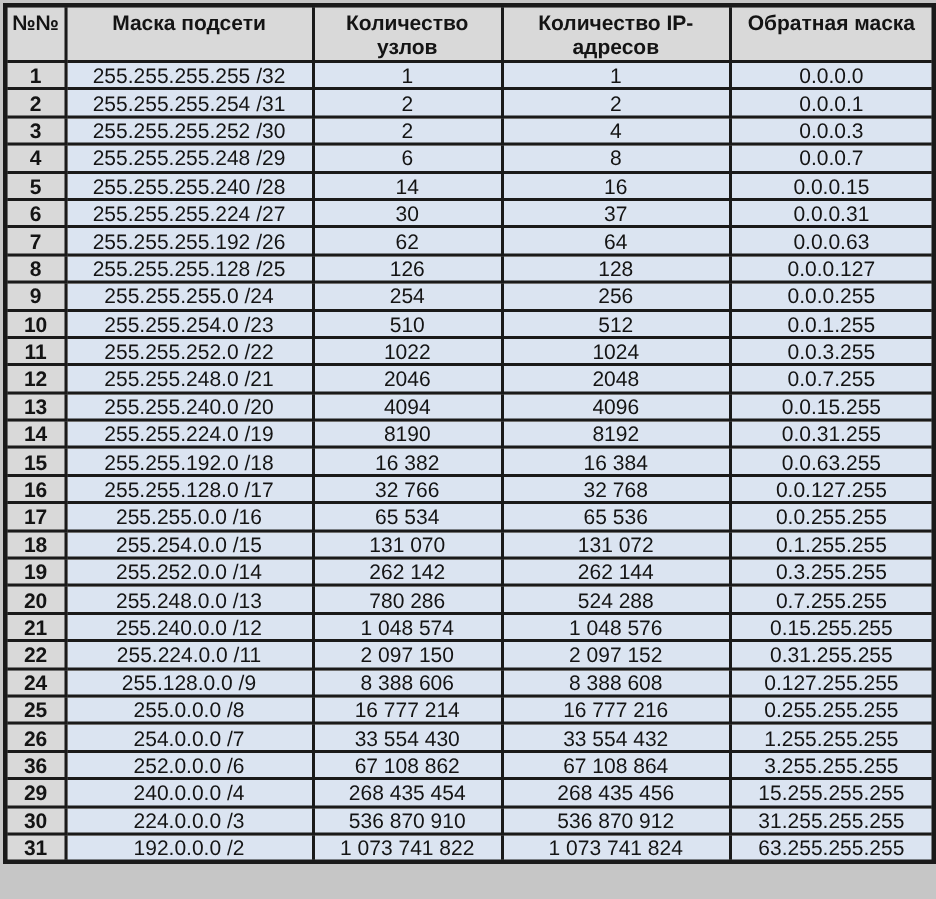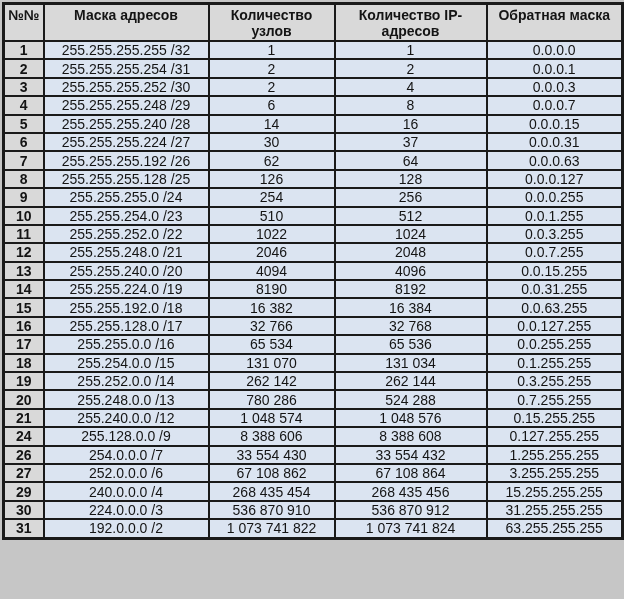--- a/index.html
+++ b/index.html
@@ -67,21 +67,21 @@
     <colgroup>
       <col style="width:40px">
       <col style="width:165px">
       <col style="width:126px">
       <col style="width:152px">
       <col style="width:136px">
     </colgroup>
     <thead>
       <tr>
         <th>№№</th>
-        <th>Маска адресов</th>
+        <th>Маска подсети</th>
         <th>Количество
 узлов</th>
         <th>Количество IP-
 адресов</th>
         <th>Обратная маска</th>
       </tr>
     </thead>
     <tbody>
         <tr>
           <td class="num-cell">1</td>
@@ -199,21 +199,21 @@
           <td class="num-cell">17</td>
           <td>255.255.0.0 /16</td>
           <td>65 534</td>
           <td>65 536</td>
           <td>0.0.255.255</td>
         </tr>
         <tr>
           <td class="num-cell">18</td>
           <td>255.254.0.0 /15</td>
           <td>131 070</td>
-          <td>131 034</td>
+          <td>131 072</td>
           <td>0.1.255.255</td>
         </tr>
         <tr>
           <td class="num-cell">19</td>
           <td>255.252.0.0 /14</td>
           <td>262 142</td>
           <td>262 144</td>
           <td>0.3.255.255</td>
         </tr>
         <tr>
@@ -224,35 +224,49 @@
           <td>0.7.255.255</td>
         </tr>
         <tr>
           <td class="num-cell">21</td>
           <td>255.240.0.0 /12</td>
           <td>1 048 574</td>
           <td>1 048 576</td>
           <td>0.15.255.255</td>
         </tr>
         <tr>
+          <td class="num-cell">22</td>
+          <td>255.224.0.0 /11</td>
+          <td>2 097 150</td>
+          <td>2 097 152</td>
+          <td>0.31.255.255</td>
+        </tr>
+        <tr>
           <td class="num-cell">24</td>
           <td>255.128.0.0 /9</td>
           <td>8 388 606</td>
           <td>8 388 608</td>
           <td>0.127.255.255</td>
         </tr>
         <tr>
+          <td class="num-cell">25</td>
+          <td>255.0.0.0 /8</td>
+          <td>16 777 214</td>
+          <td>16 777 216</td>
+          <td>0.255.255.255</td>
+        </tr>
+        <tr>
           <td class="num-cell">26</td>
           <td>254.0.0.0 /7</td>
           <td>33 554 430</td>
           <td>33 554 432</td>
           <td>1.255.255.255</td>
         </tr>
         <tr>
-          <td class="num-cell">27</td>
+          <td class="num-cell">36</td>
           <td>252.0.0.0 /6</td>
           <td>67 108 862</td>
           <td>67 108 864</td>
           <td>3.255.255.255</td>
         </tr>
         <tr>
           <td class="num-cell">29</td>
           <td>240.0.0.0 /4</td>
           <td>268 435 454</td>
           <td>268 435 456</td>

